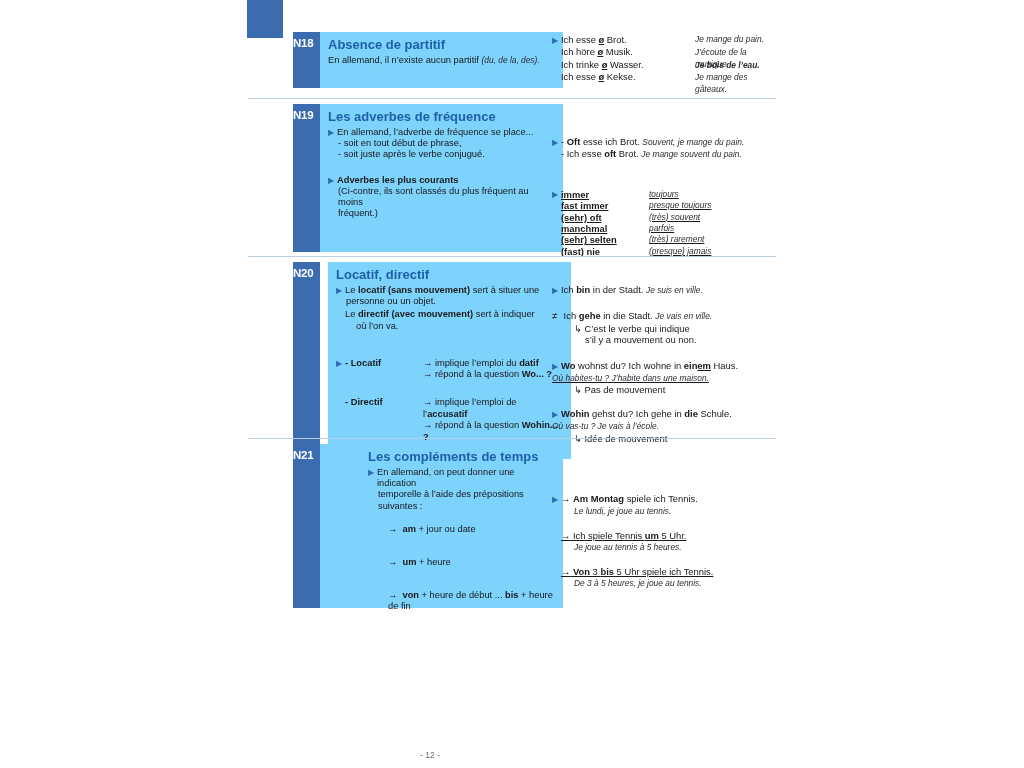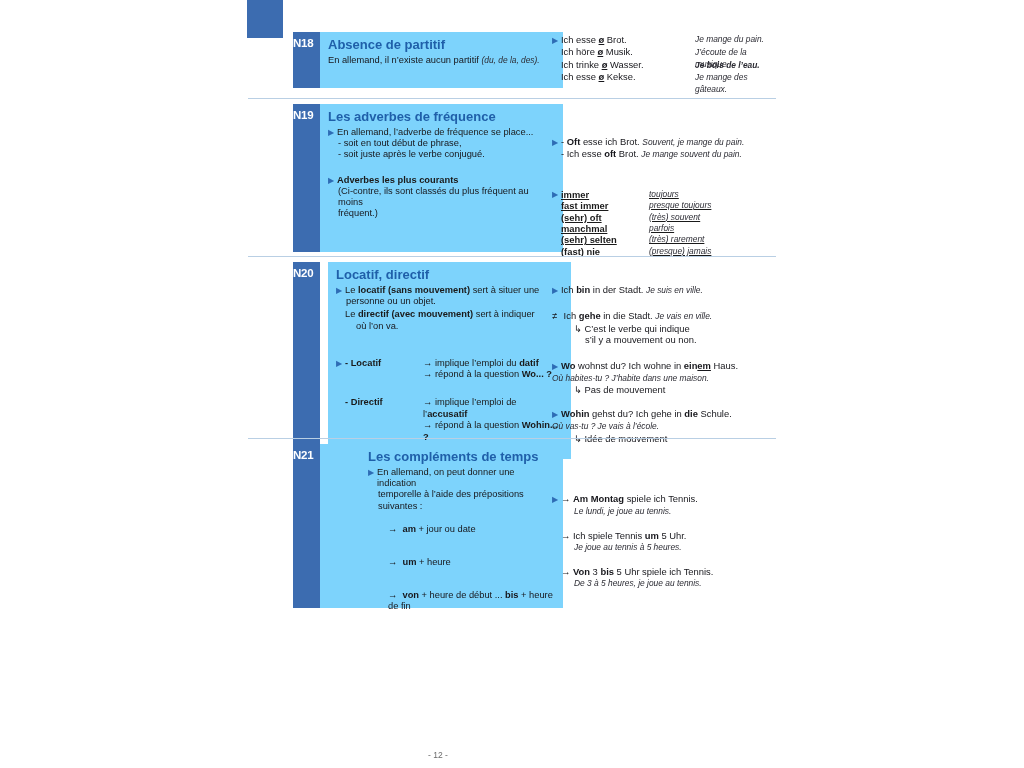--- a/index.html
+++ b/index.html
@@ -130,21 +130,21 @@
   .hang > .bullet { flex: 0 0 9px; }
   .hang > .htxt { flex: 1 1 auto; }
 
   
   .r-line {
     font-size: 9.4px;
     line-height: 11.4px;
     color: #17171c;
   }
   .r-line .fr { font-size: 8.4px; }
-  .r-ind { margin-left: 9px; }
+  .r-ind { margin-left: 9px; text-decoration: underline; }
   .r-ind2 { margin-left: 22px; }
   .r-ind3 { margin-left: 33px; }
 
   
   .adv-table { margin-left: 9px; }
   .adv-row { display: flex; font-size: 9.4px; line-height: 11.4px; text-decoration: underline; }
   .adv-de { flex: 0 0 88px; font-weight: bold; }
   .adv-fr { flex: 1 1 auto; font-style: italic; font-size: 8.4px; color: #2b2b33; }
 
   
@@ -153,21 +153,20 @@
   .lt-b { flex: 1 1 auto; }
 
   .pagenum {
     position: absolute;
     left: 0;
     top: 750px;
     width: 860px;
     text-align: center;
     font-size: 8.5px;
     color: #6b6b6b;
-    margin-left: 8px;
   }
 
   .arrowglyph { color: #17171c; }
 </style>
 </head>
 <body>
 
 <div class="page">
 
   <div class="deco-square"></div>

